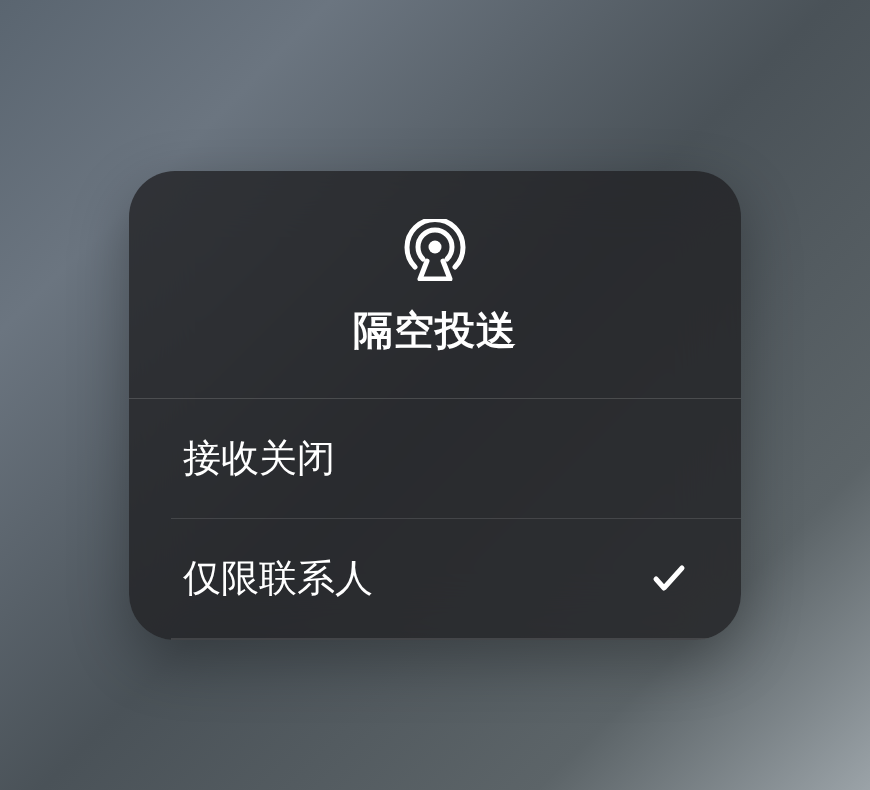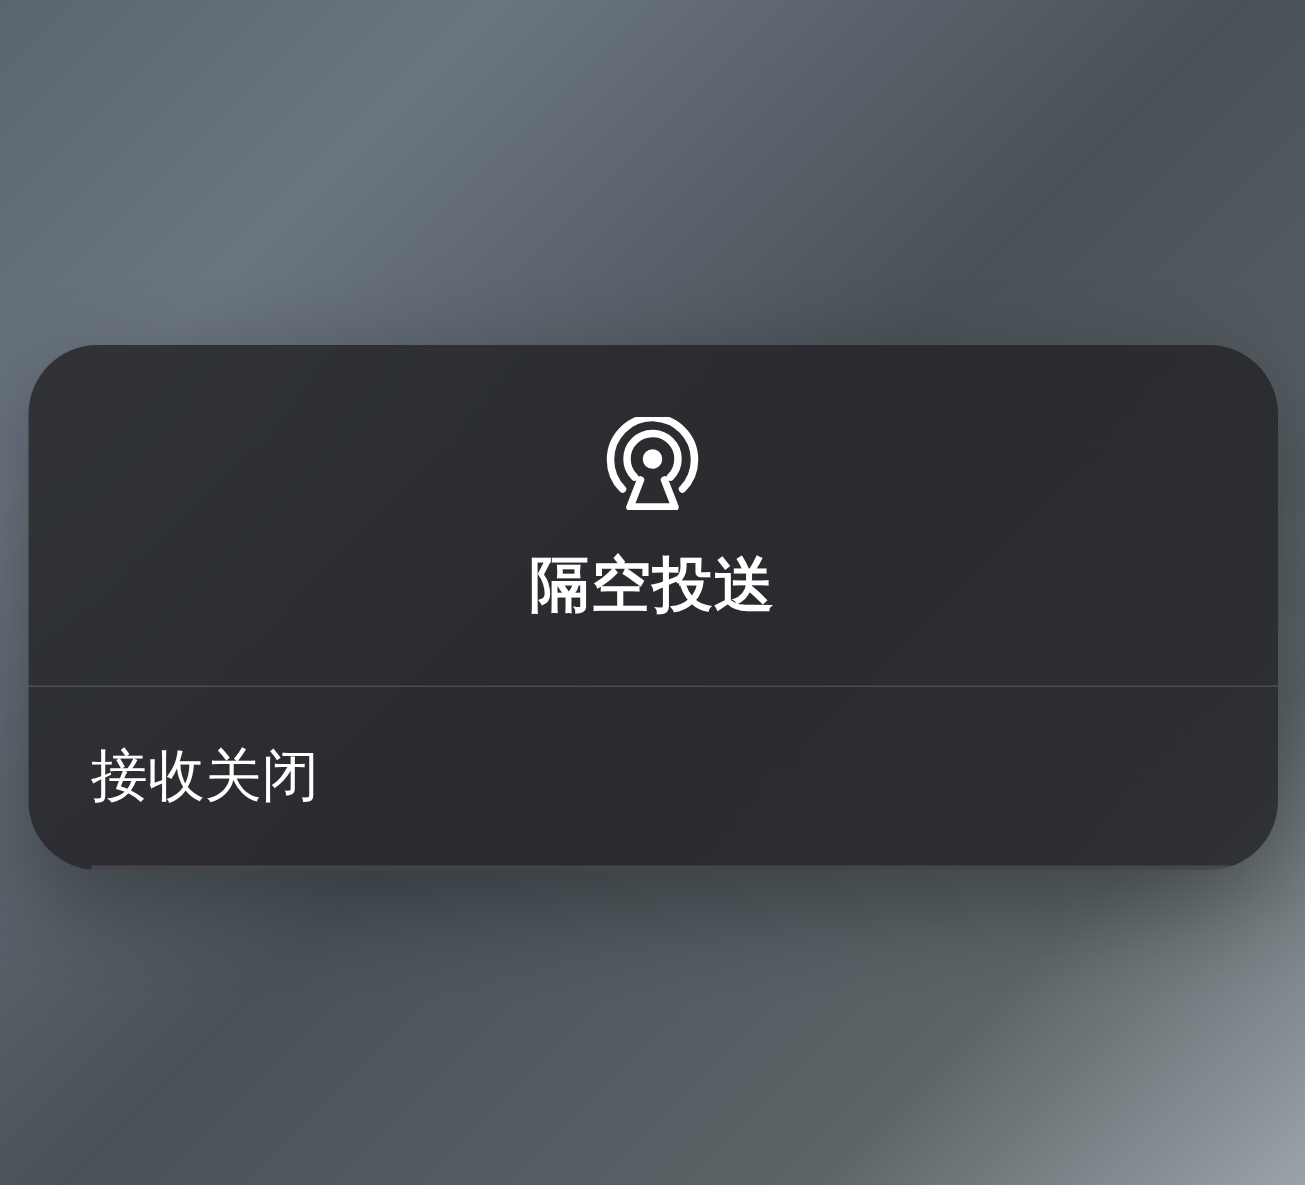--- a/index.html
+++ b/index.html
@@ -13,21 +13,21 @@
       height: 790px;
       background: linear-gradient(135deg, #5a6570 0%, #6b7580 20%, #4a5258 50%, #5c6468 80%, #9ba3a8 100%);
       display: flex;
       align-items: center;
       justify-content: center;
       font-family: -apple-system, BlinkMacSystemFont, "Helvetica Neue", sans-serif;
       overflow: hidden;
     }
     
     .panel {
-      width: 833px;
+      width: 612px;
       background: rgba(32, 32, 34, 0.78);
       backdrop-filter: blur(30px);
       border-radius: 46px;
       overflow: hidden;
       box-shadow: 0 20px 60px rgba(0,0,0,0.3);
       margin-top: 20px;
     }
     
     .header {
       padding: 48px 20px 40px 20px;
@@ -66,21 +66,21 @@
     .divider-inset {
       height: 1px;
       background: rgba(255, 255, 255, 0.12);
       margin-left: 42px;
     }
     
     .option {
       display: flex;
       align-items: center;
       justify-content: space-between;
-      padding: 34px 42px;
+      padding: 34px 54px;
       cursor: pointer;
       text-align: right;
     }
     
     .option-label {
       color: #ffffff;
       font-size: 38px;
       font-weight: 400;
     }
     
@@ -120,19 +120,27 @@
 
   <div class="divider-full"></div>
 
   <div class="option">
     <span class="option-label">接收关闭</span>
 
   </div>
 
   <div class="divider-inset"></div>
 
+  <div class="option selected">
+    <span class="option-label">仅限联系人</span>
+    <span class="check-icon">
+      <svg viewBox="0 0 36 36" fill="none" stroke="#ffffff" stroke-width="5" stroke-linecap="round" stroke-linejoin="round">
+        <path d="M 5 19 L 13 28 L 31 8"></path>
+      </svg>
+    </span>
+  </div>
 
   <div class="divider-inset"></div>
 
 
   <div class="divider-inset"></div>
 
 </div>
 
 </body></html>

